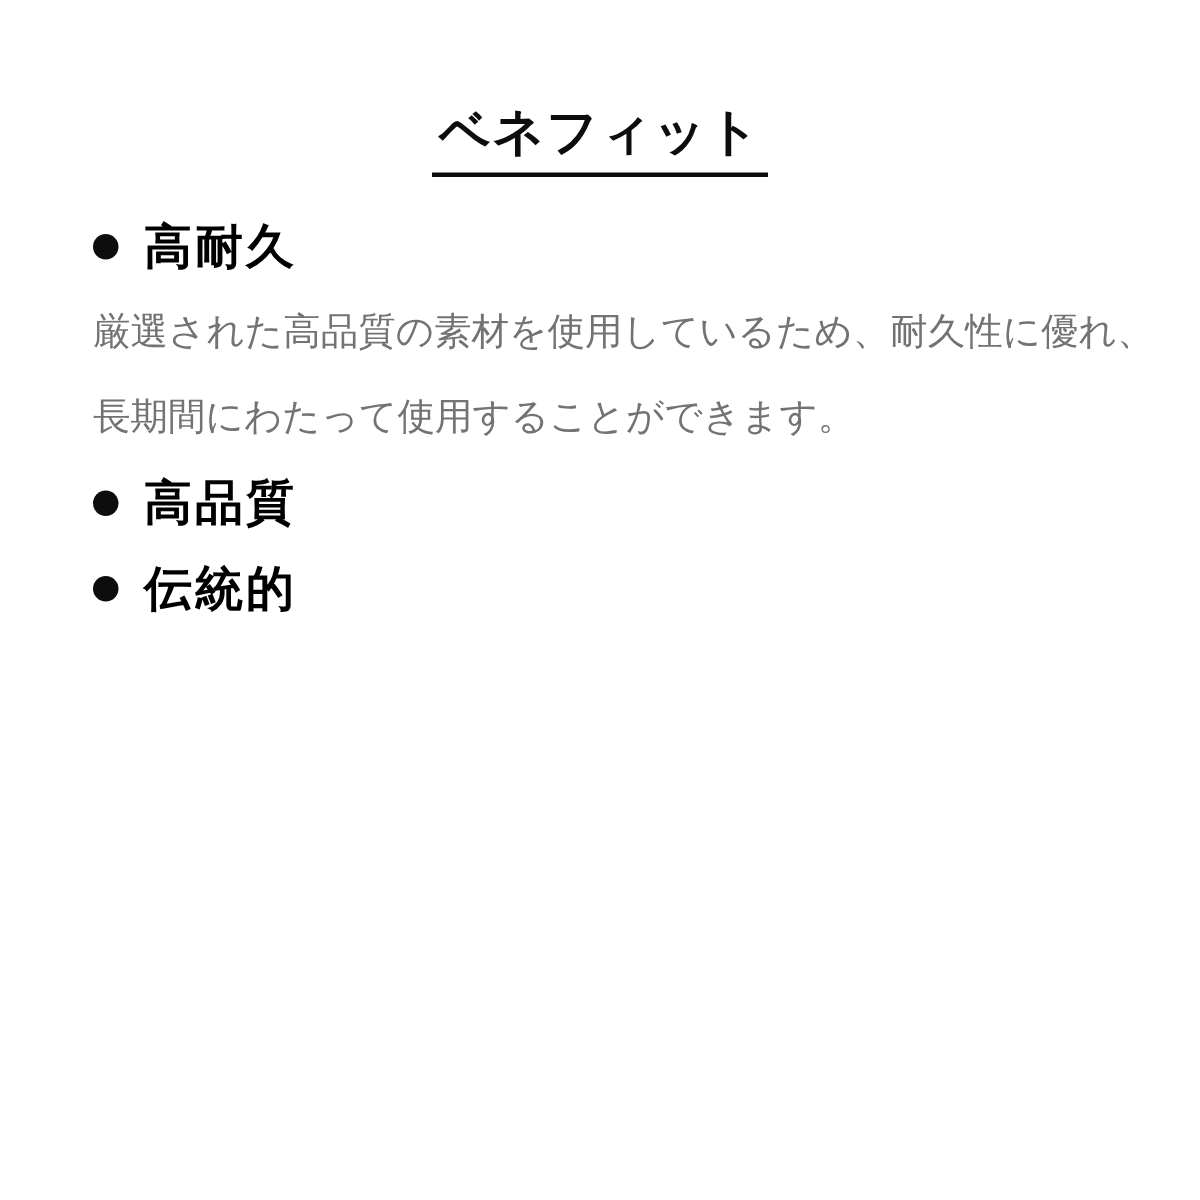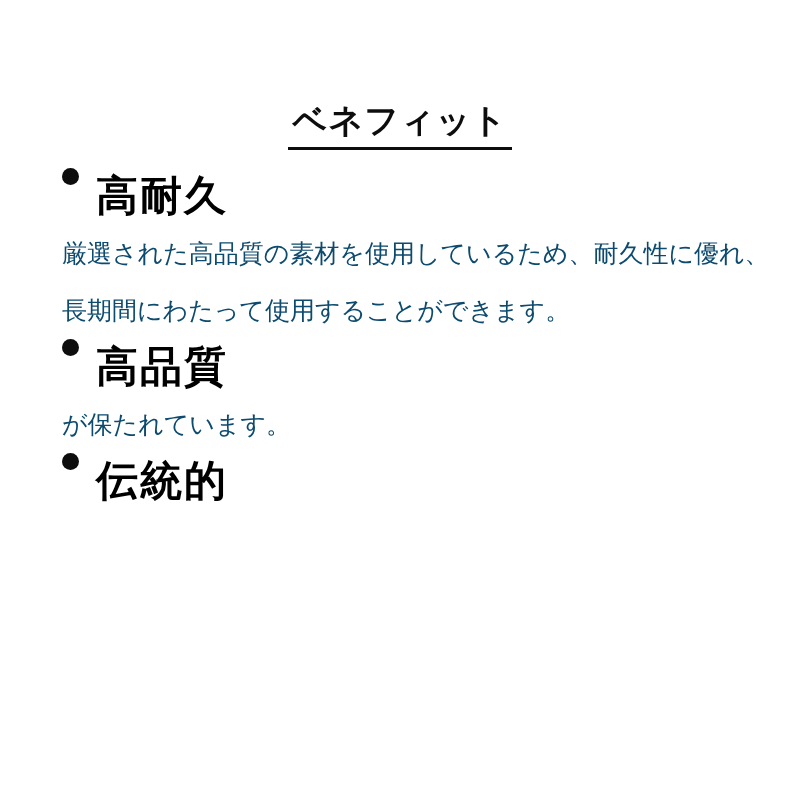--- a/index.html
+++ b/index.html
@@ -11,63 +11,63 @@
     height: 800px;
     background: #ffffff;
     color: #0d0d0d;
     font-family: "Liberation Sans", "DejaVu Sans", sans-serif;
     overflow: hidden;
   }
   .page {
     width: 800px;
     height: 800px;
     box-sizing: border-box;
-    padding-top: 98px;
+    padding-top: 66px;
   }
   .title-wrap {
     text-align: center;
   }
   .page-title {
     display: inline-block;
     font-size: 34px;
     line-height: 44px;
     font-weight: 900;
     color: #0d0d0d;
     letter-spacing: 1px;
     padding: 0 5px 5px 5px;
     border-bottom: 3px solid #0d0d0d;
   }
   .content {
     margin-top: 18px;
     padding: 0 62px;
   }
   .section-heading {
     display: flex;
-    align-items: flex-start;
+    align-items: center;
     height: 57px;
-    font-size: 42px;
+    font-size: 32px;
     font-weight: 900;
     letter-spacing: 2px;
     color: #000000;
   }
   .bullet {
     display: inline-block;
     width: 17px;
     height: 17px;
     border-radius: 50%;
     background: #0d0d0d;
     margin-right: 17px;
     flex: 0 0 auto;
   }
   .body-line {
     font-size: 25px;
     line-height: 57px;
     font-weight: 400;
     letter-spacing: 0px;
-    color: #0c4a6e;
+    color: #737373;
     white-space: nowrap;
   }
 </style>
 </head>
 <body>
 
 <div class="page">
 
   <div class="title-wrap">
     <span class="page-title">ベネフィット</span>
@@ -85,21 +85,20 @@
         <div class="body-line">長期間にわたって使用することができます。</div>
       </div>
     </div>
 
     <div class="section">
       <div class="section-heading">
         <span class="bullet"></span>
         <span>高品質</span>
       </div>
       <div class="section-body">
-        <div class="body-line">が保たれています。</div>
       </div>
     </div>
 
     <div class="section">
       <div class="section-heading">
         <span class="bullet"></span>
         <span>伝統的</span>
       </div>
       <div class="section-body">
       </div>

